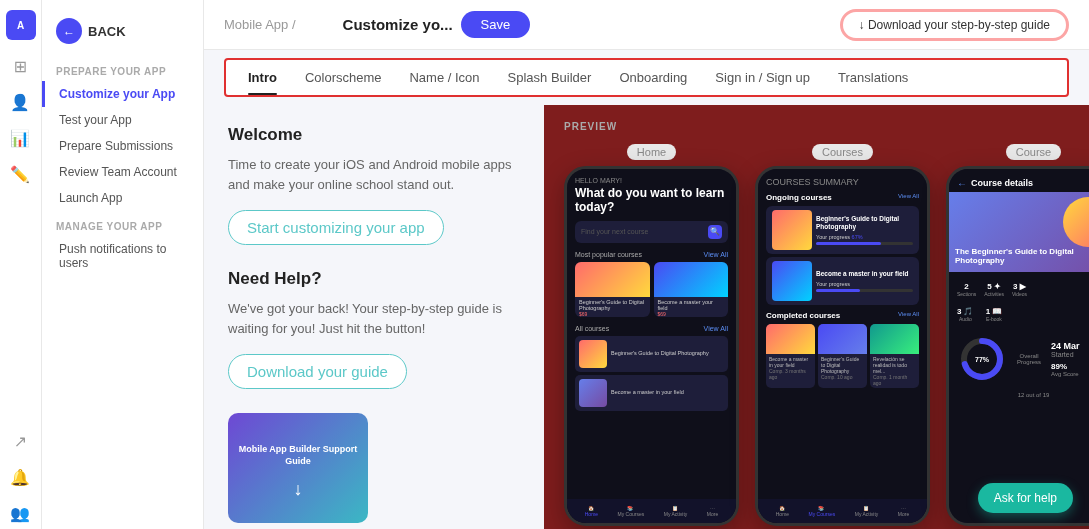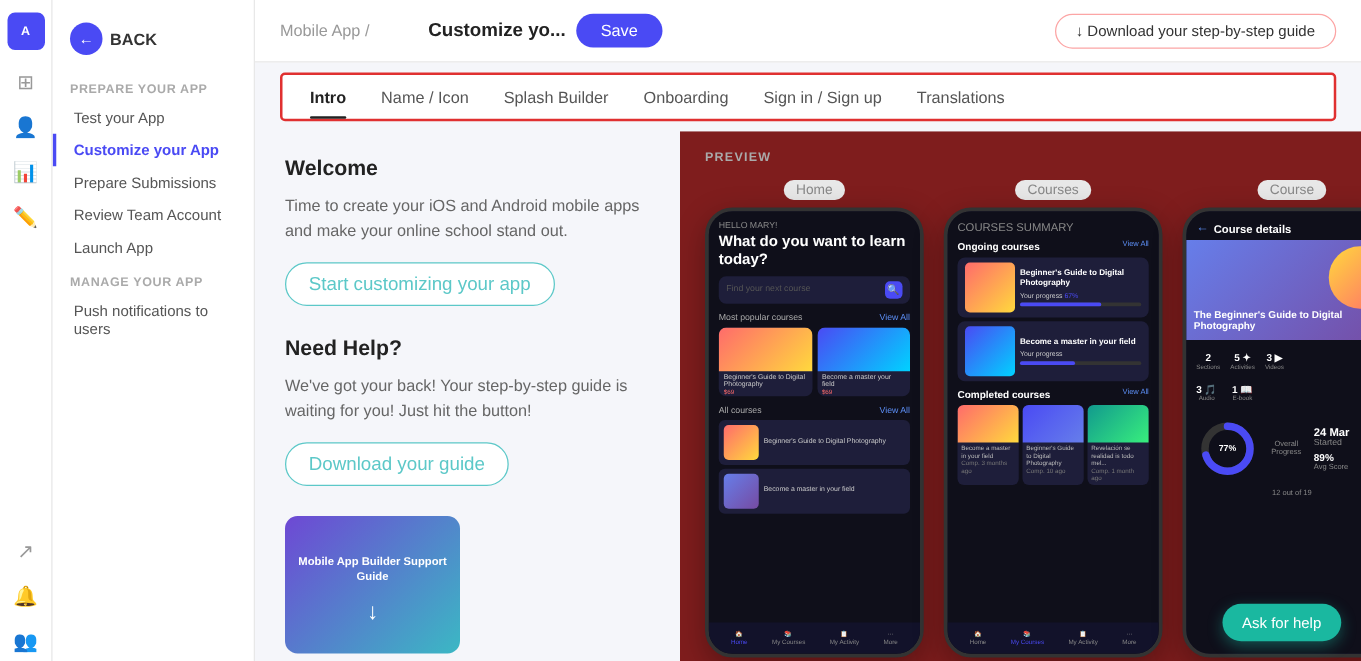--- a/index.html
+++ b/index.html
@@ -135,21 +135,21 @@
       border: none;
       border-radius: 20px;
       padding: 6px 20px;
       font-size: 13px;
       cursor: pointer;
       font-weight: 500;
     }
     .header-download-btn {
       background: white;
       color: #333;
-      border: 1px solid #fca5a5;
+      border: 3px solid #fca5a5;
       border-radius: 20px;
       padding: 6px 16px;
       font-size: 12px;
       cursor: pointer;
       display: flex;
       align-items: center;
       gap: 6px;
     }
     .header-export {
       display: flex;
@@ -576,22 +576,22 @@
   <div class="icon-bar-item">🔔</div>
   <div class="icon-bar-item">👥</div>
 </div>
 
 <div class="sidebar">
   <div class="sidebar-back">
     <div class="back-circle">←</div>
     <span>BACK</span>
   </div>
   <div class="sidebar-section-label">PREPARE YOUR APP</div>
+  <div class="sidebar-item active">Customize your App</div>
   <div class="sidebar-item">Test your App</div>
-  <div class="sidebar-item active">Customize your App</div>
   <div class="sidebar-item">Prepare Submissions</div>
   <div class="sidebar-item">Review Team Account</div>
   <div class="sidebar-item">Launch App</div>
   <div class="sidebar-section-label">MANAGE YOUR APP</div>
   <div class="sidebar-item">Push notifications to users</div>
 </div>
 
 <div class="main">
 
   <div class="header">
@@ -600,20 +600,21 @@
       <span class="header-title">Customize yo...</span>
       <button class="header-save-btn">Save</button>
     </div>
     <div class="header-export">
       <button class="header-download-btn">↓ Download your step-by-step guide</button>
     </div>
   </div>
 
   <div class="tabs-bar">
     <div class="tab active">Intro</div>
+    <div class="tab">Colorscheme</div>
     <div class="tab">Name / Icon</div>
     <div class="tab">Splash Builder</div>
     <div class="tab">Onboarding</div>
     <div class="tab">Sign in / Sign up</div>
     <div class="tab">Translations</div>
   </div>
 
   <div class="content-area">
 
     <div class="left-content">

